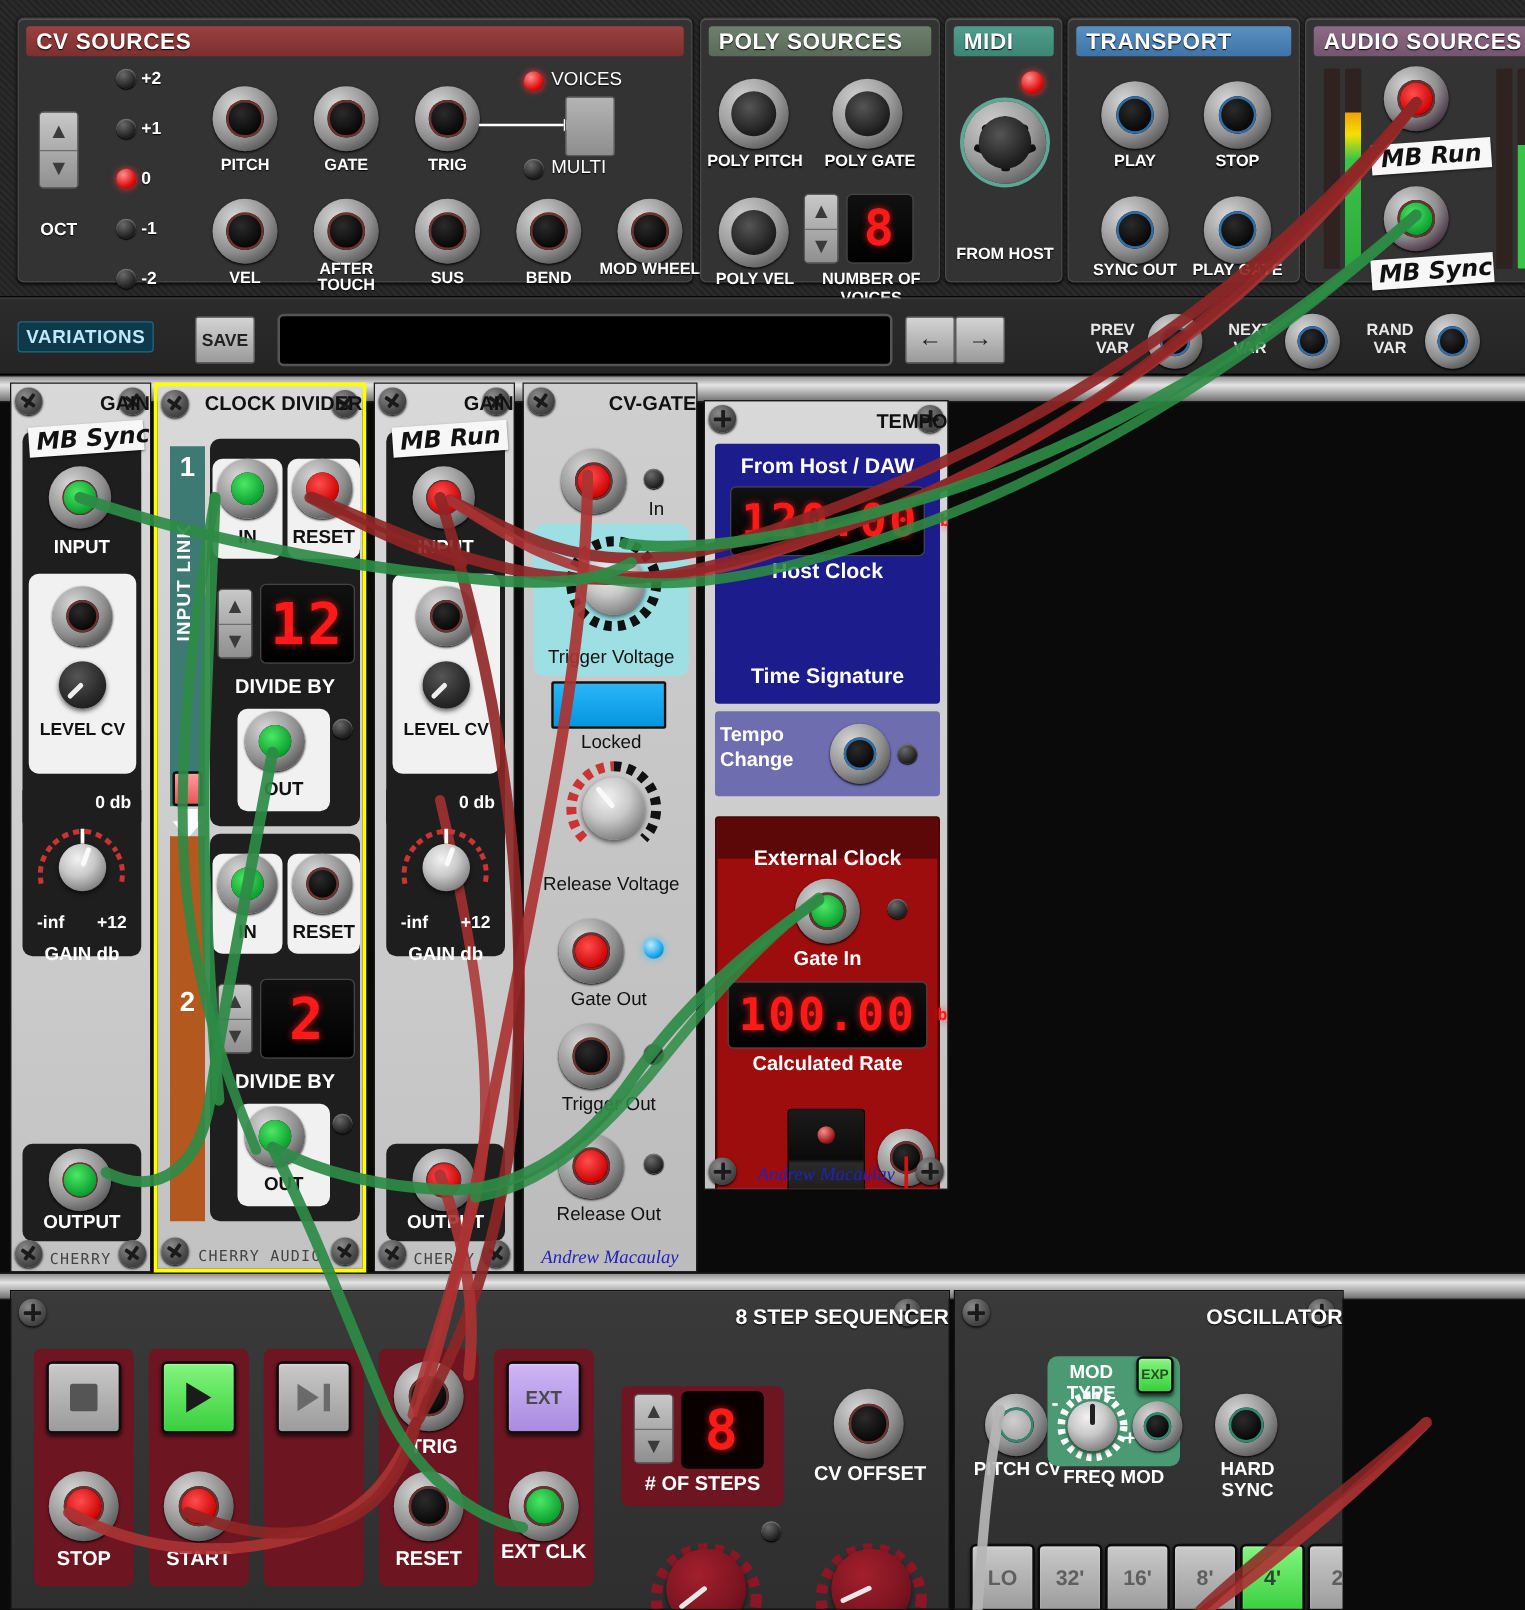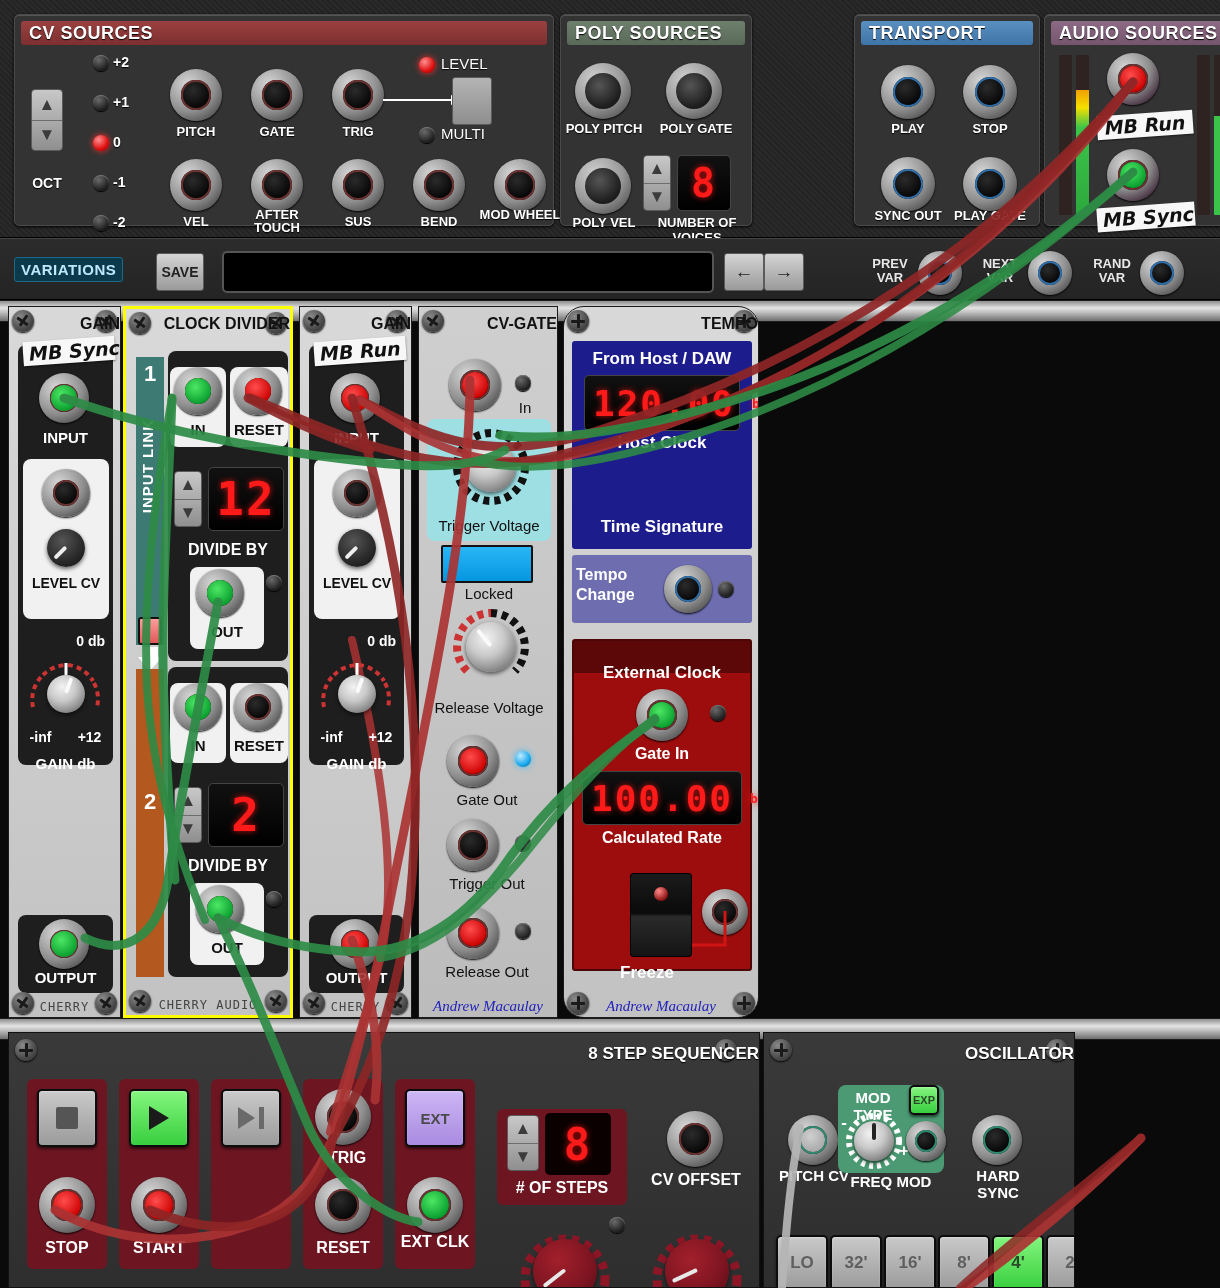--- a/index.html
+++ b/index.html
@@ -232,21 +232,21 @@
     <div class="jlabel" style="left:222px; top:110px; width:80px;">GATE</div>
     <div class="jack" style="left:317px; top:54px; width:52px; height:52px;"></div>
     <div class="jlabel" style="left:303px; top:110px; width:80px;">TRIG</div>
 
     <svg style="position:absolute; left:368px; top:78px; width:80px; height:14px;">
       <line x1="0" y1="7" x2="68" y2="7" stroke="#fff" stroke-width="2"></line>
       <polygon points="68,2 78,7 68,12" fill="#fff"></polygon>
     </svg>
 
     <div class="led on-r" style="left:404px; top:42px;"></div>
-    <div class="jlabel" style="left:426px; top:42px; width:80px; text-align:left; font-size:15px; font-weight:normal;">LEVEL</div>
+    <div class="jlabel" style="left:426px; top:42px; width:80px; text-align:left; font-size:15px; font-weight:normal;">VOICES</div>
     <div style="position:absolute; left:437px; top:62px; width:40px; height:48px; background:linear-gradient(#b4b4b4,#8e8e8e); border:1px solid #5a5a5a; border-radius:3px;"></div>
     <div class="led" style="left:404px; top:112px;"></div>
     <div class="jlabel" style="left:426px; top:112px; width:80px; text-align:left; font-size:15px; font-weight:normal;">MULTI</div>
 
     <div class="jack" style="left:155px; top:144px; width:52px; height:52px;"></div>
     <div class="jlabel" style="left:141px; top:200px; width:80px;">VEL</div>
     <div class="jack" style="left:236px; top:144px; width:52px; height:52px;"></div>
     <div class="jlabel" style="left:216px; top:193px; width:92px;">AFTER TOUCH</div>
     <div class="jack" style="left:317px; top:144px; width:52px; height:52px;"></div>
     <div class="jlabel" style="left:303px; top:200px; width:80px;">SUS</div>
@@ -287,20 +287,33 @@
     <div class="jlabel" style="left:0px; top:200px; width:86px; line-height:15px;">POLY VEL</div>
 
     <div class="spinner" style="left:82px; top:140px; width:28px; height:56px;">
       <div>▲</div>
       <div>▼</div>
     </div>
     <div class="seg" style="left:116px; top:140px; width:54px; height:56px; font-size:40px;">8</div>
     <div class="jlabel" style="left:80px; top:200px; width:112px; line-height:15px;">NUMBER OF VOICES</div>
   </div>
 
+  <div class="panel" style="left:756px; width:94px;">
+    <div class="panel-title t-midi">MIDI</div>
+    <div class="led on-r" style="left:60px; top:42px; width:18px; height:18px;"></div>
+    <div class="din" style="left:14px; top:66px; width:66px; height:66px; box-shadow:0 0 0 3px #5fa795, 0 1px 3px #000;">
+      <div class="pin" style="left:30px; top:12px; width:6px; height:14px; border-radius:3px; transform:rotate(0deg);"></div>
+      <div class="pin" style="left:17px; top:18px; width:6px; height:14px; border-radius:3px; transform:rotate(-38deg);"></div>
+      <div class="pin" style="left:43px; top:18px; width:6px; height:14px; border-radius:3px; transform:rotate(38deg);"></div>
+      <div class="pin" style="left:12px; top:32px; width:6px; height:14px; border-radius:3px; transform:rotate(-68deg);"></div>
+      <div class="pin" style="left:48px; top:32px; width:6px; height:14px; border-radius:3px; transform:rotate(68deg);"></div>
+      <div class="pin" style="left:30px; top:44px; width:7px; height:12px; border-radius:2px;"></div>
+    </div>
+    <div class="jlabel" style="left:0px; top:180px; width:94px; line-height:16px;">FROM HOST</div>
+  </div>
 
   <div class="panel" style="left:854px; width:186px;">
     <div class="panel-title t-trans">TRANSPORT</div>
     <div class="jack ring-b" style="left:26px; top:50px; width:54px; height:54px;"></div>
     <div class="jlabel" style="left:14px; top:107px; width:78px;">PLAY</div>
     <div class="jack ring-b" style="left:108px; top:50px; width:54px; height:54px;"></div>
     <div class="jlabel" style="left:96px; top:107px; width:78px;">STOP</div>
     <div class="jack ring-b" style="left:26px; top:142px; width:54px; height:54px;"></div>
     <div class="jlabel" style="left:14px; top:193px; width:78px; line-height:15px;">SYNC OUT</div>
     <div class="jack ring-b" style="left:108px; top:142px; width:54px; height:54px;"></div>
@@ -548,21 +561,21 @@
     <div class="led" style="left:96px; top:528px;"></div>
     <div class="mlabel" style="left:6px; top:568px; width:124px; font-size:15px; color:#111; font-weight:normal;">Trigger Out</div>
 
     <div class="jack" style="left:28px; top:600px; width:52px; height:52px;"></div>
     <div style="position:absolute; left:41px; top:613px; width:26px; height:26px; border-radius:50%; background:radial-gradient(circle at 40% 35%,#ff4d4d,#c00 75%);"></div>
     <div class="led" style="left:96px; top:616px;"></div>
     <div class="mlabel" style="left:6px; top:656px; width:124px; font-size:15px; color:#111; font-weight:normal;">Release Out</div>
     <div class="sig">Andrew Macaulay</div>
   </div>
 
-  <div class="module" style="left:563px; top:6px; width:196px; height:712px;border-radius:21px;">
+  <div class="module" style="left:563px; top:20px; width:196px; height:632px;">
     <div class="screw plus" style="left:3px; top:3px;"></div>
     <div class="screw plus" style="right:3px; top:3px;"></div>
     <div class="mod-title" style="top:8px;">TEMPO</div>
 
     <div style="position:absolute; left:8px; top:34px; width:180px; height:208px; background:#1c1c8c; border-radius:3px;"></div>
     <div class="mlabel" style="left:8px; top:42px; width:180px; font-size:17px; color:#fff;">From Host / DAW</div>
     <div class="seg" style="left:20px; top:68px; width:156px; height:56px; font-size:36px; justify-content:flex-start; padding-left:8px;">
       <span>120.00</span>
         <span class="bpm">bpm</span>
     </div>

